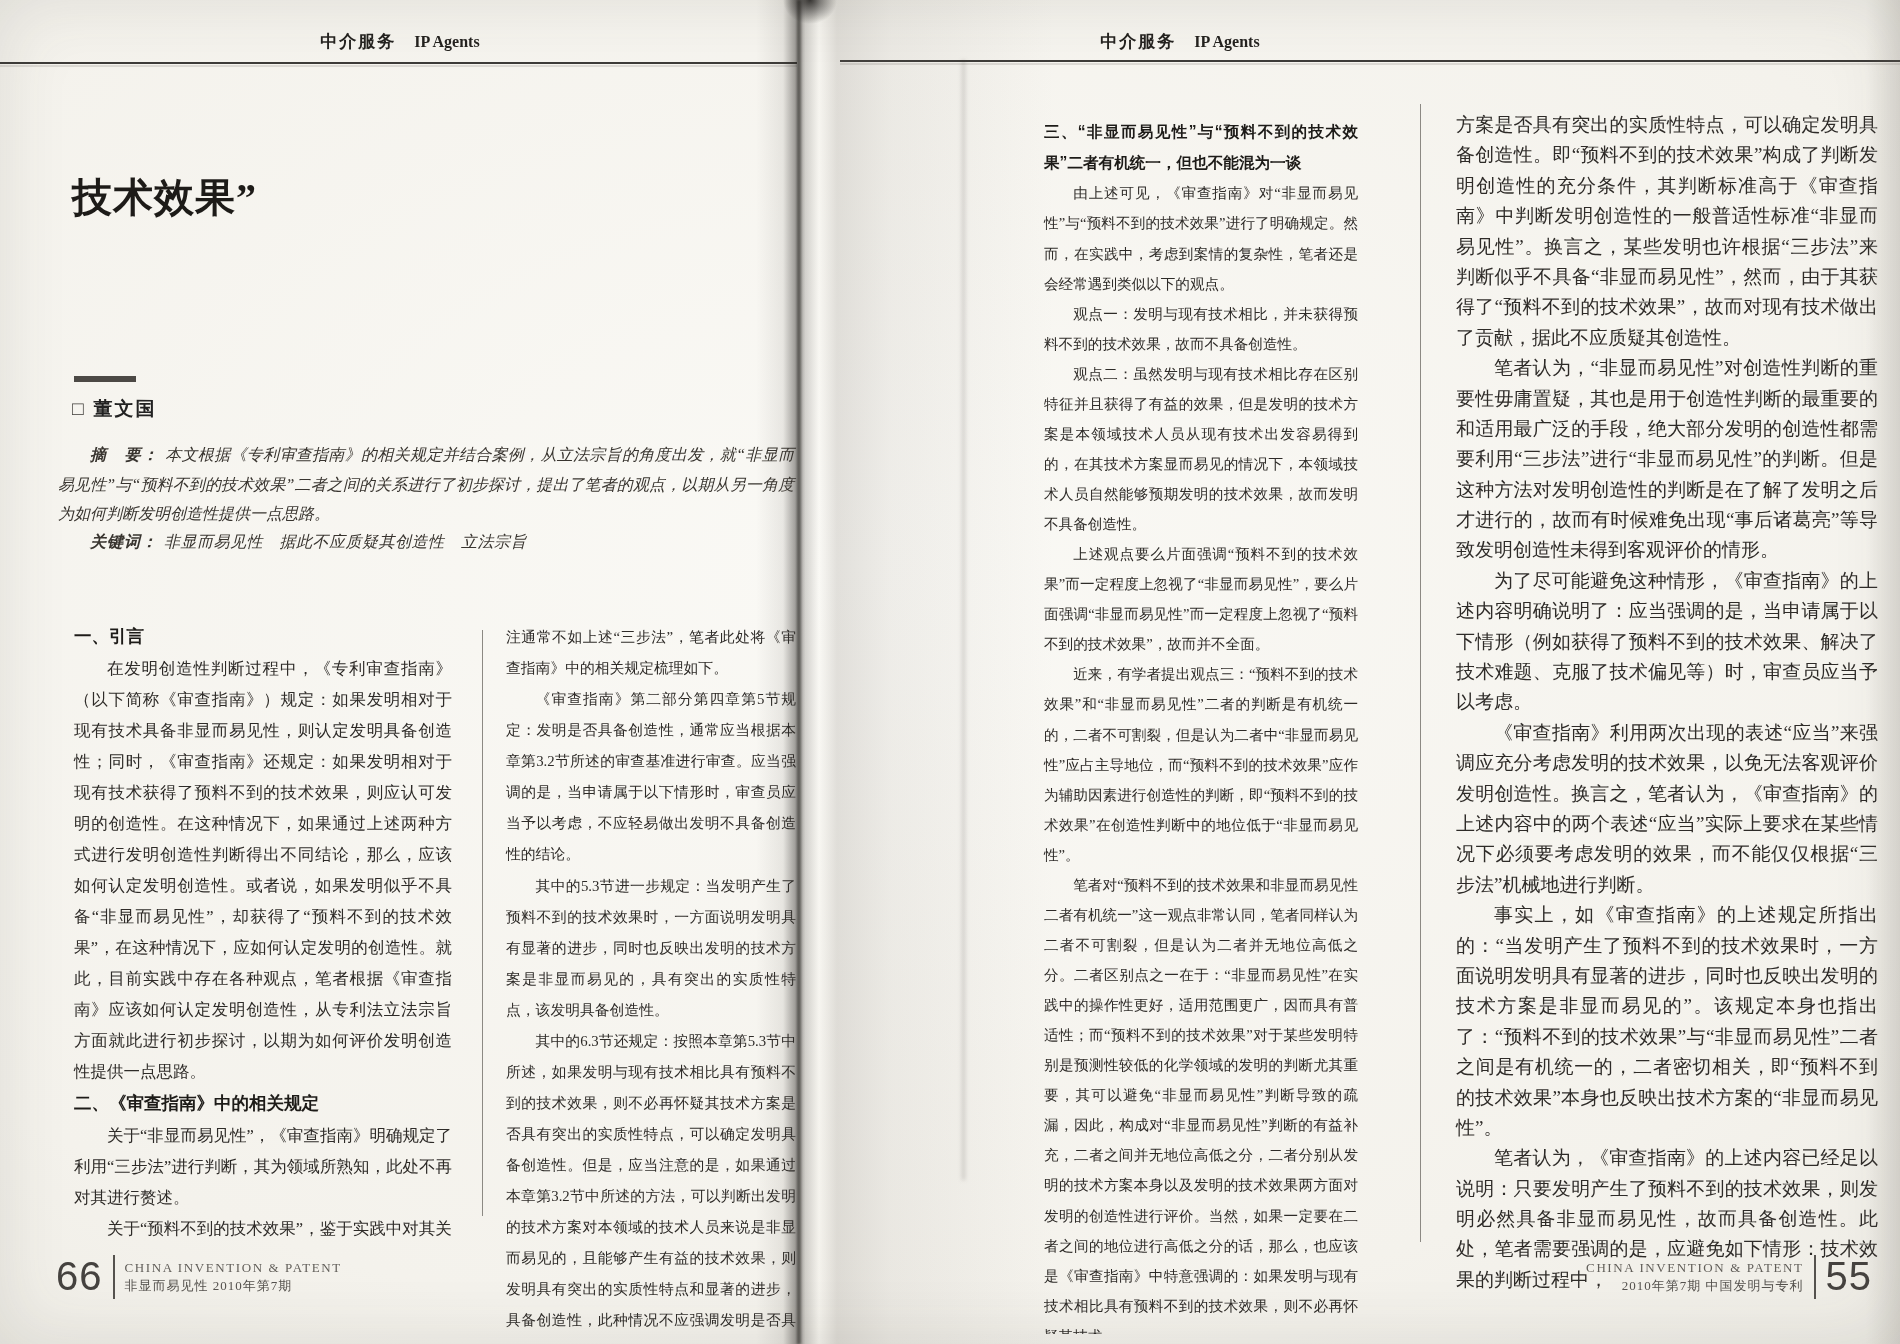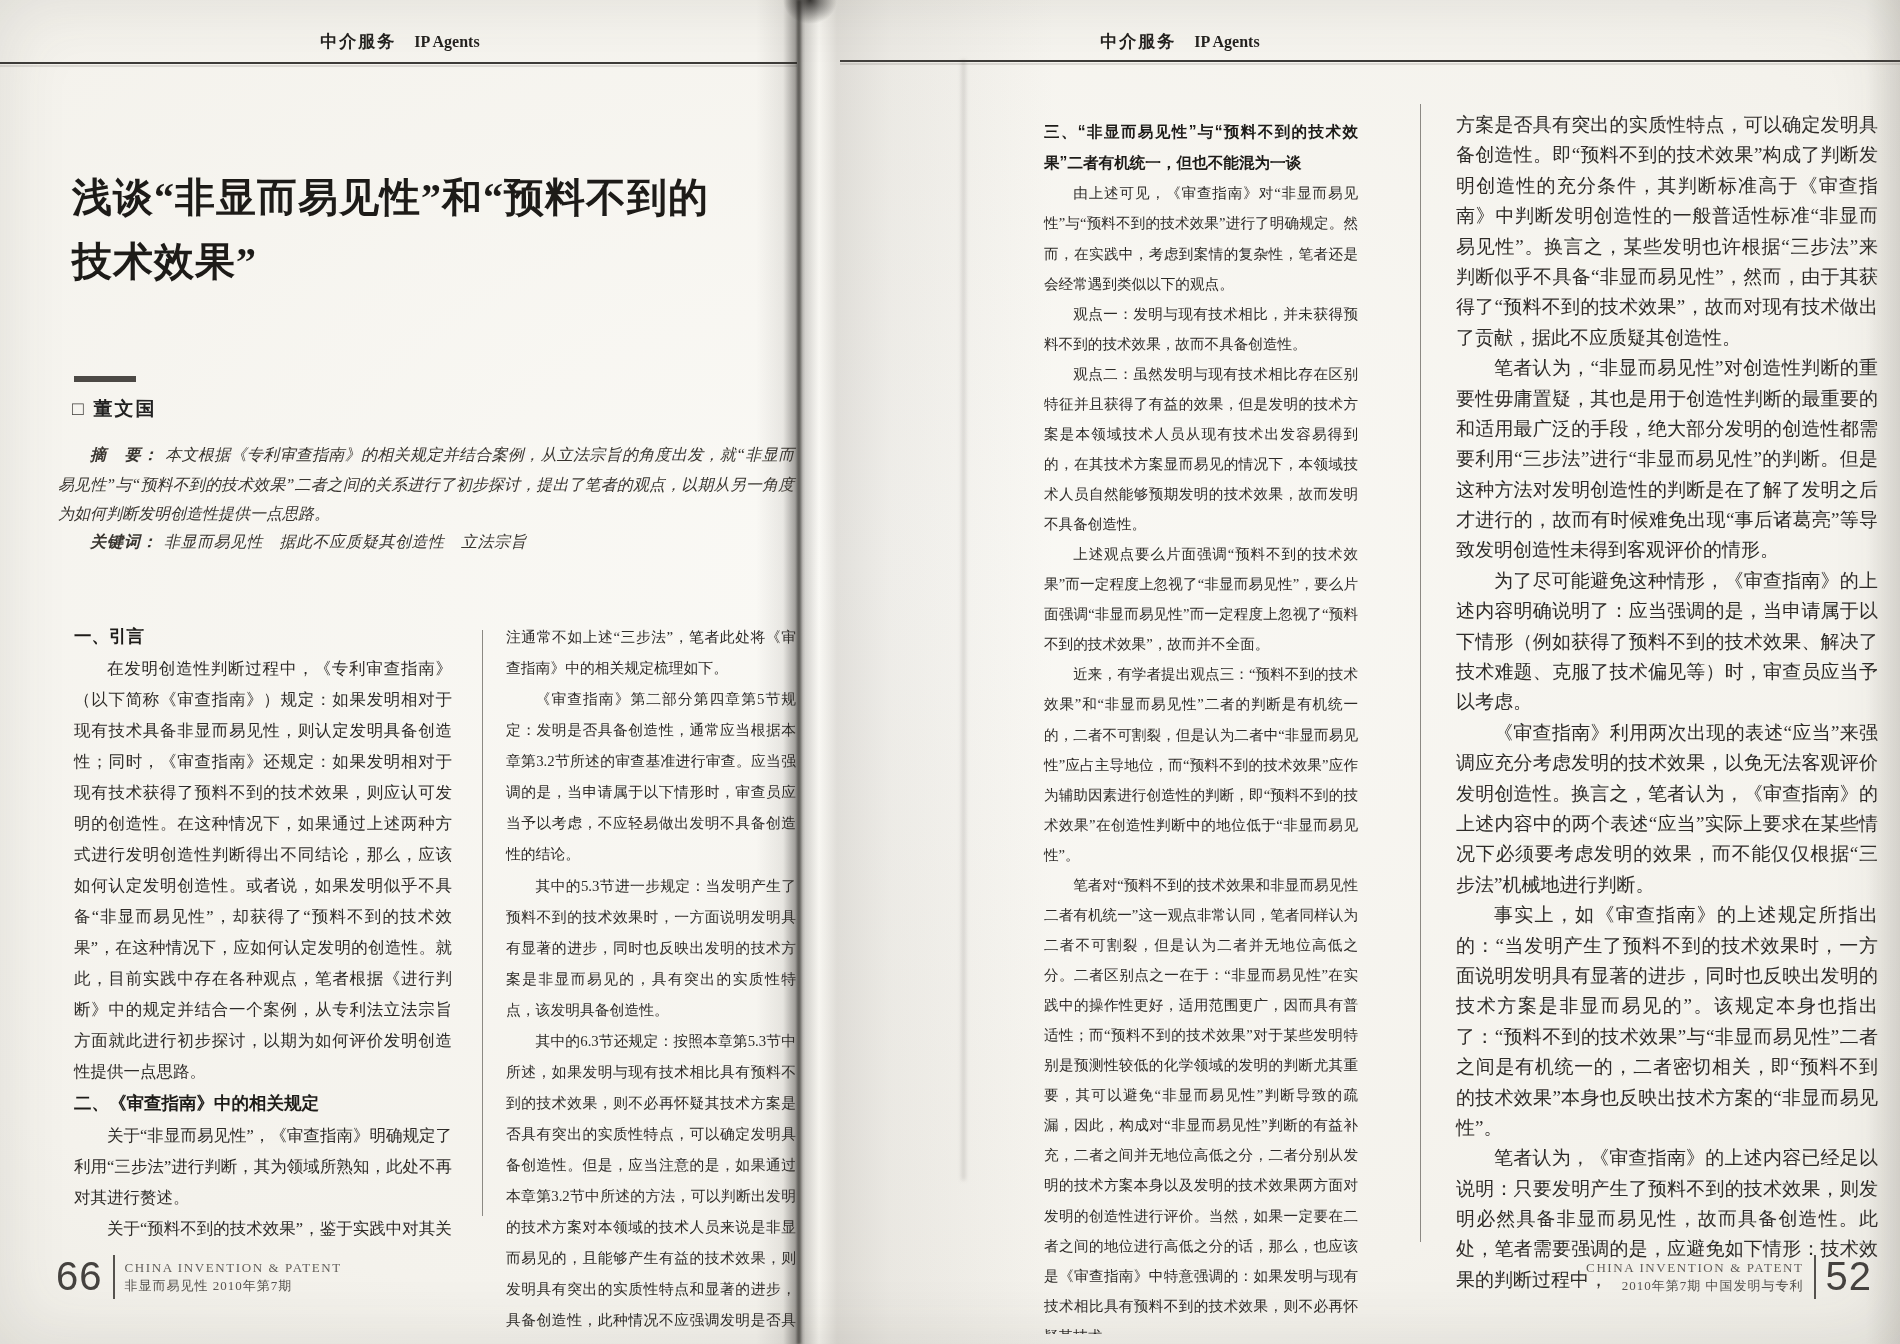--- a/index.html
+++ b/index.html
@@ -82,36 +82,35 @@
 <div class="spread">
 
   <div class="page page-left">
     <div class="runhead" style="left:0;top:30px;width:800px;">
       <span class="rh-zh">中介服务</span>
       <span class="rh-en">IP Agents</span>
     </div>
     <div class="head-rule" style="left:0;top:62px;width:797px;"></div>
 
     <h1 class="title">
-      <span>浅谈“非显而易见性”和“预料不到的</span>
       <span>技术效果”</span>
     </h1>
 
     <div class="author-rule"></div>
     <div class="author">
       <span class="sq">□</span><span>董文国</span>
     </div>
 
     <p class="abstract"><span class="lbl">摘　要：</span><span>本文根据《专利审查指南》的相关规定并结合案例，从立法宗旨的角度出发，就“非显而易见性”与“预料不到的技术效果”二者之间的关系进行了初步探讨，提出了笔者的观点，以期从另一角度为如何判断发明创造性提供一点思路。</span></p>
 
     <p class="keywords"><span class="lbl">关键词：</span><span class="kw">非显而易见性　据此不应质疑其创造性　立法宗旨</span></p>
 
     <div class="col lc1">
       <h3>一、引言</h3>
-      <p>在发明创造性判断过程中，《专利审查指南》（以下简称《审查指南》）规定：如果发明相对于现有技术具备非显而易见性，则认定发明具备创造性；同时，《审查指南》还规定：如果发明相对于现有技术获得了预料不到的技术效果，则应认可发明的创造性。在这种情况下，如果通过上述两种方式进行发明创造性判断得出不同结论，那么，应该如何认定发明创造性。或者说，如果发明似乎不具备“非显而易见性”，却获得了“预料不到的技术效果”，在这种情况下，应如何认定发明的创造性。就此，目前实践中存在各种观点，笔者根据《进行判断》中的规定并结合一个案例，从专利法立法宗旨方面就此进行初步探讨，以期为如何评价发明创造性提供一点思路。</p>
+      <p>在发明创造性判断过程中，《专利审查指南》（以下简称《审查指南》）规定：如果发明相对于现有技术具备非显而易见性，则认定发明具备创造性；同时，《审查指南》还规定：如果发明相对于现有技术获得了预料不到的技术效果，则应认可发明的创造性。在这种情况下，如果通过上述两种方式进行发明创造性判断得出不同结论，那么，应该如何认定发明创造性。或者说，如果发明似乎不具备“非显而易见性”，却获得了“预料不到的技术效果”，在这种情况下，应如何认定发明的创造性。就此，目前实践中存在各种观点，笔者根据《审查指南》应该如何认定发明创造性，从专利法立法宗旨方面就此进行初步探讨，以期为如何评价发明创造性提供一点思路。</p>
       <h3 style="">二、《审查指南》中的相关规定</h3>
       <p>关于“非显而易见性”，《审查指南》明确规定了利用“三步法”进行判断，其为领域所熟知，此处不再对其进行赘述。</p>
       <p>关于“预料不到的技术效果”，鉴于实践中对其关</p>
     </div>
     <div class="vdiv vdiv-l"></div>
     <div class="col lc2">
       <p class="pc">注通常不如上述“三步法”，笔者此处将《审查指南》中的相关规定梳理如下。</p>
       <p>《审查指南》第二部分第四章第5节规定：发明是否具备创造性，通常应当根据本章第3.2节所述的审查基准进行审查。应当强调的是，当申请属于以下情形时，审查员应当予以考虑，不应轻易做出发明不具备创造性的结论。</p>
       <p>其中的5.3节进一步规定：当发明产生了预料不到的技术效果时，一方面说明发明具有显著的进步，同时也反映出发明的技术方案是非显而易见的，具有突出的实质性特点，该发明具备创造性。</p>
       <p>其中的6.3节还规定：按照本章第5.3节中所述，如果发明与现有技术相比具有预料不到的技术效果，则不必再怀疑其技术方案是否具有突出的实质性特点，可以确定发明具备创造性。但是，应当注意的是，如果通过本章第3.2节中所述的方法，可以判断出发明的技术方案对本领域的技术人员来说是非显而易见的，且能够产生有益的技术效果，则发明具有突出的实质性特点和显著的进步，具备创造性，此种情况不应强调发明是否具有预料不到的技术效果。</p>
@@ -152,21 +151,21 @@
       <p>事实上，如《审查指南》的上述规定所指出的：“当发明产生了预料不到的技术效果时，一方面说明发明具有显著的进步，同时也反映出发明的技术方案是非显而易见的”。该规定本身也指出了：“预料不到的技术效果”与“非显而易见性”二者之间是有机统一的，二者密切相关，即“预料不到的技术效果”本身也反映出技术方案的“非显而易见性”。</p>
       <p>笔者认为，《审查指南》的上述内容已经足以说明：只要发明产生了预料不到的技术效果，则发明必然具备非显而易见性，故而具备创造性。此处，笔者需要强调的是，应避免如下情形：技术效果的判断过程中，</p>
     </div>
 
     <div class="footer footer-r">
       <span class="jinfo">
         <span class="en" style="display:block;">CHINA INVENTION &amp; PATENT</span>
         <span class="zh" style="display:block;">2010年第7期 中国发明与专利</span>
       </span>
       <span class="fbar"></span>
-      <span class="pgnum">52</span>
+      <span class="pgnum">55</span>
     </div>
   </div>
 
   <div class="spine-shadow"></div>
   <div class="spine-line"></div>
   <div class="page-curve"></div>
   <div class="spine-notch"></div>
   <div class="edge-shade-r"></div>
 </div>
 

